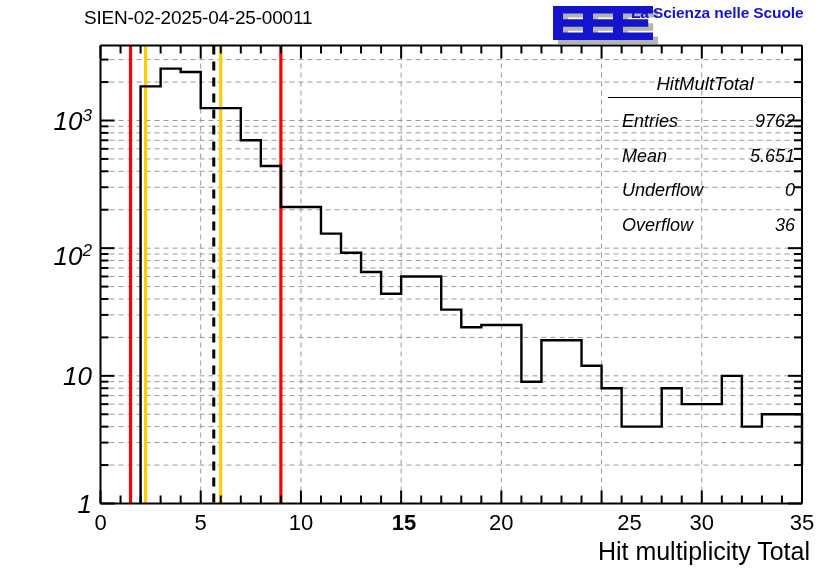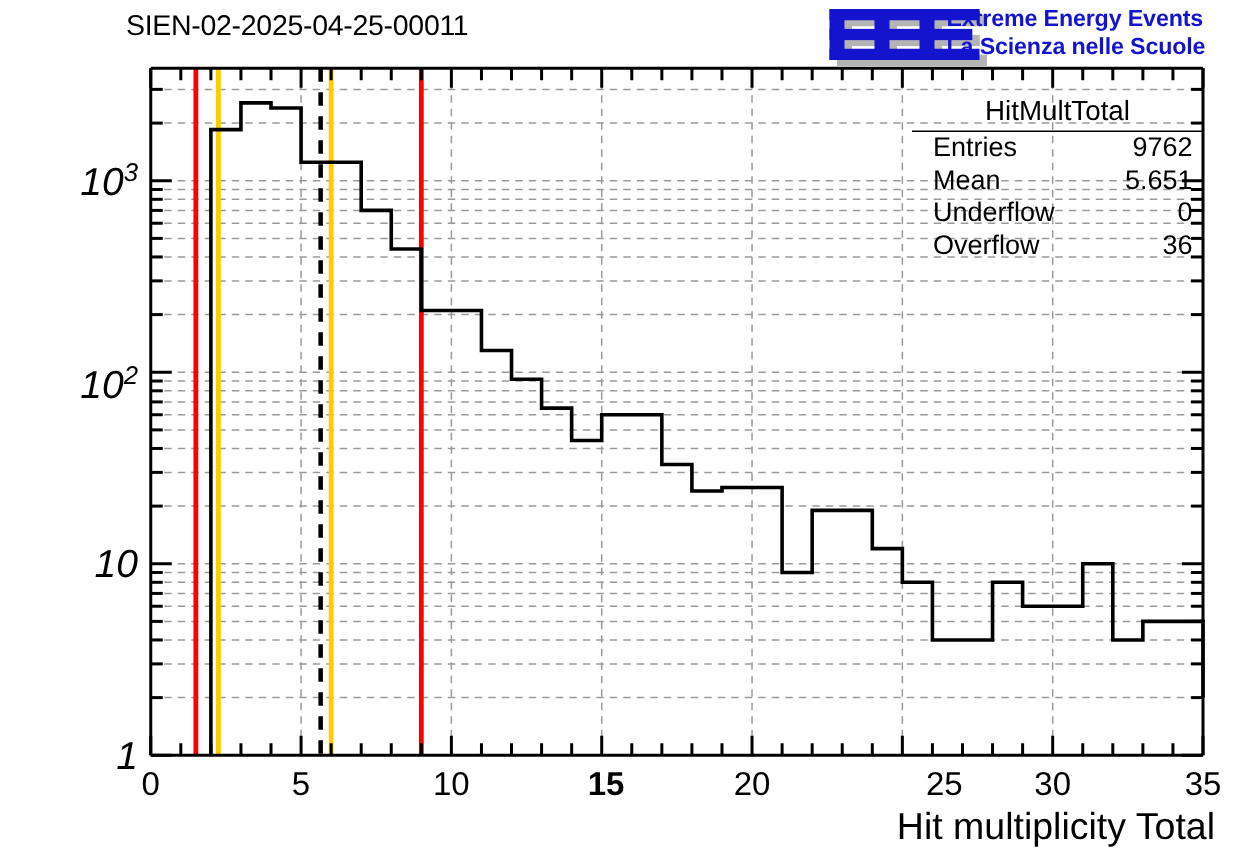--- a/index.html
+++ b/index.html
@@ -39,38 +39,40 @@
   .xaxis-title{
     position:absolute;
     right:26px;bottom:6px;
     font-size:25px;
     color:#000;
     white-space:nowrap;
     margin-left:42px;
   }
   .stats-box{
     position:absolute;
-    left:608px;top:62px;
+    left:608px;top:72px;
     width:194px;
     color:#000;
     font-size:18px;
     font-family:"Liberation Sans", sans-serif;
+    font-style:italic;
   }
   .stats-name{
     text-align:center;
     padding:1px 0 2px 0;
     border-bottom:1.6px solid #000;
     font-size:18.5px;
   }
   .stats-row{
     display:flex;
     justify-content:space-between;
     padding:0 7px 0 14px;
     line-height:21.5px;
     font-size:18px;
+    margin-top:13px;
   }
   .tick-label{
     position:absolute;
     color:#000;
     font-size:22px;
     text-align:center;
     transform:translateX(-50%);
   }
   .ylabel{
     position:absolute;
@@ -303,21 +305,20 @@
       <rect x="42" y="17.25" width="35.2" height="7.5" fill="#1414cf"></rect>
       <rect x="42" y="30.5" width="40" height="7.5" fill="#1414cf"></rect>
       <rect x="42" y="4" width="10" height="34" fill="#1414cf"></rect>
       <rect x="72" y="4" width="40" height="7.5" fill="#1414cf"></rect>
       <rect x="72" y="17.25" width="35.2" height="7.5" fill="#1414cf"></rect>
       <rect x="72" y="30.5" width="40" height="7.5" fill="#1414cf"></rect>
       <rect x="72" y="4" width="10" height="34" fill="#1414cf"></rect>
     </g>
 </svg>
 <div class="eee-text">
-  <div>Extreme Energy Events</div>
   <div>La Scienza nelle Scuole</div>
 </div>
 
 <div class="stats-box">
   <div class="stats-name">HitMultTotal</div>
   <div id="stats-rows">
       <div class="stats-row">
         <span>Entries</span>
         <span>9762</span>
       </div>

